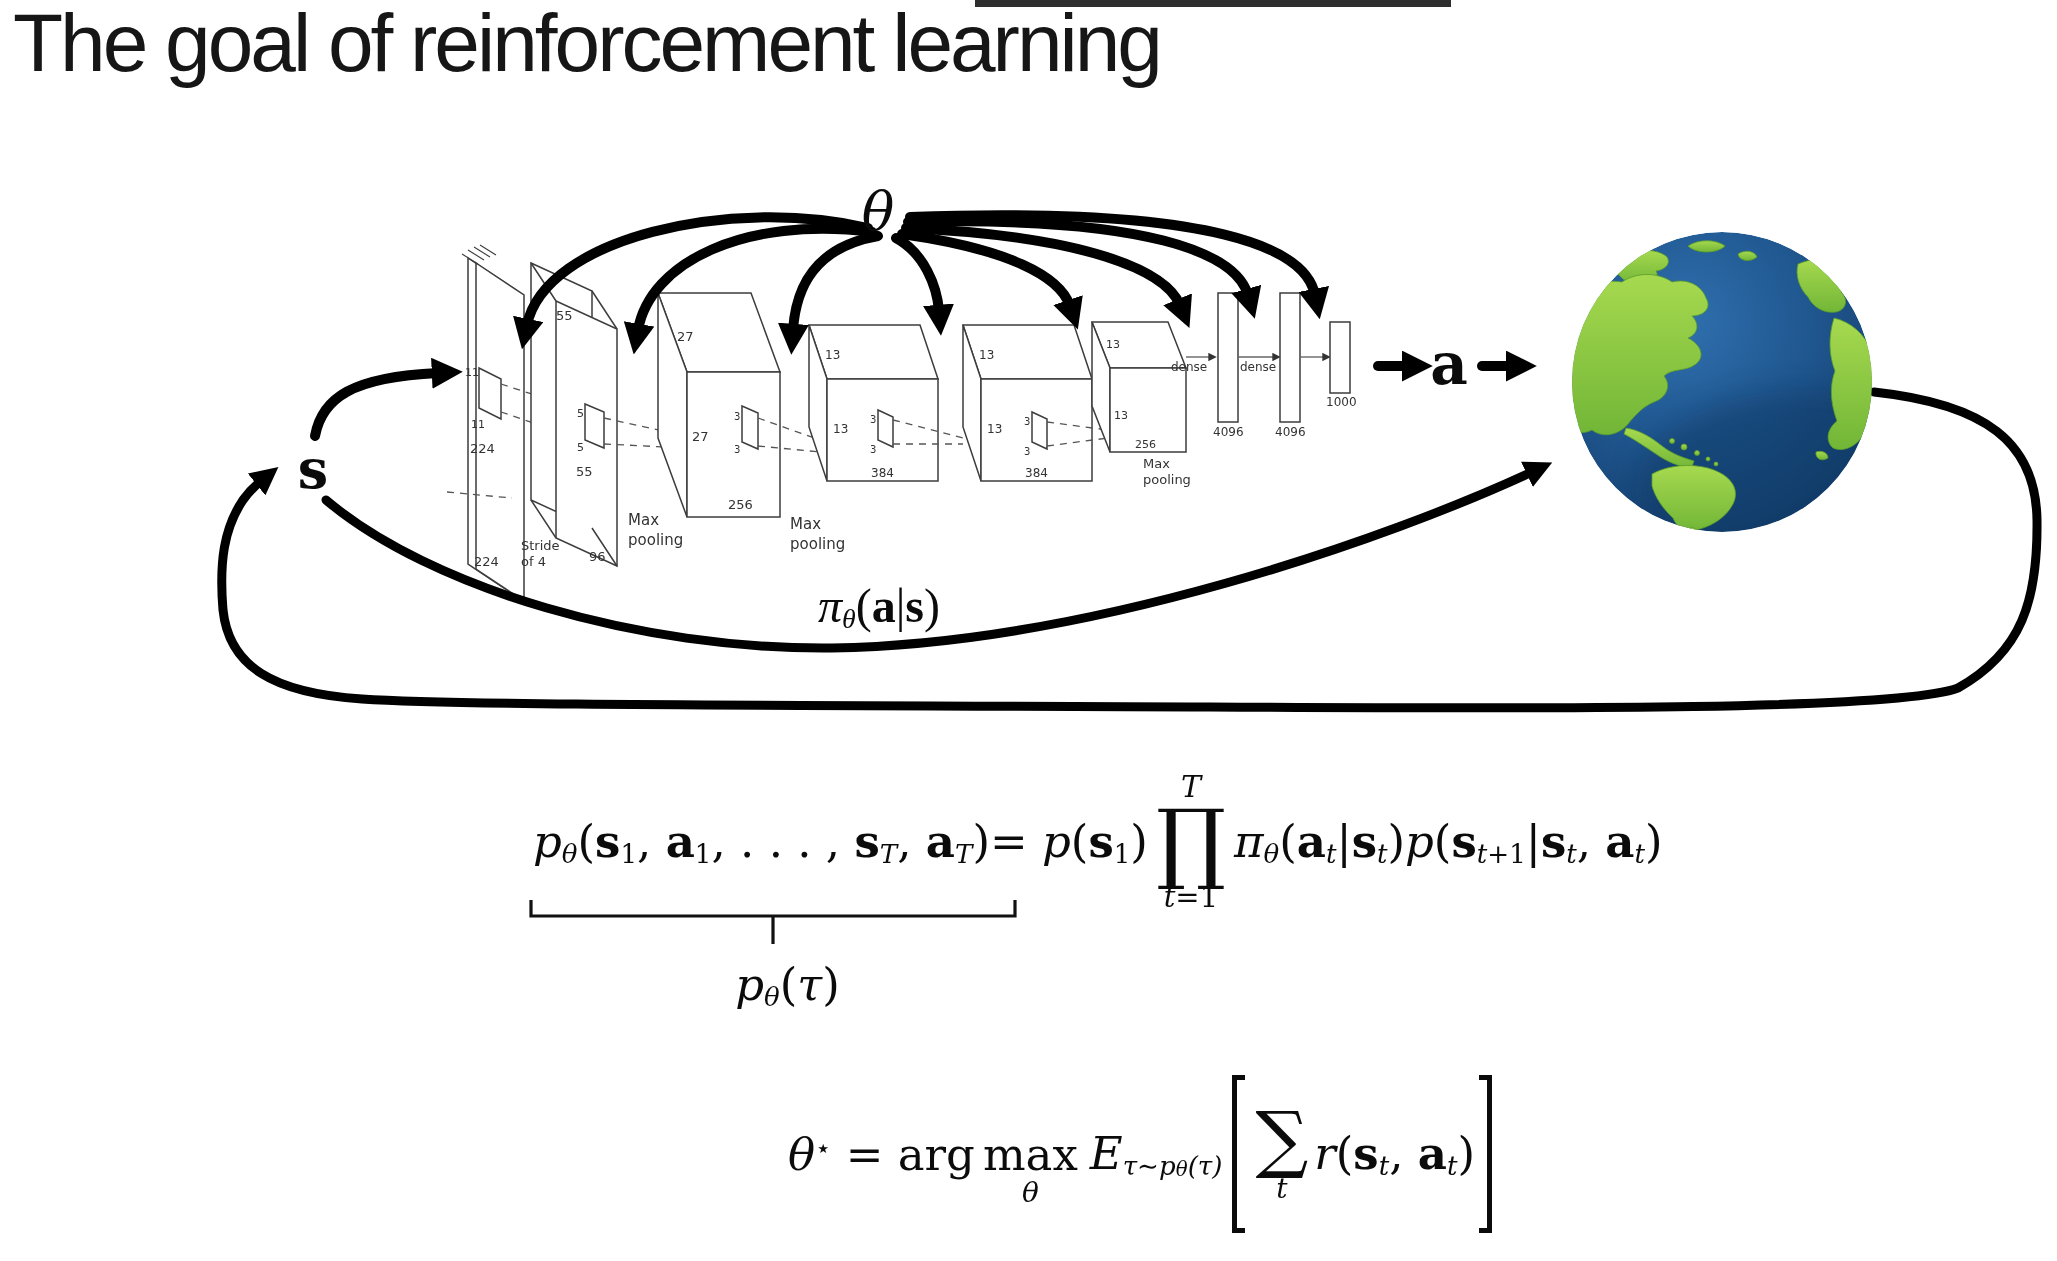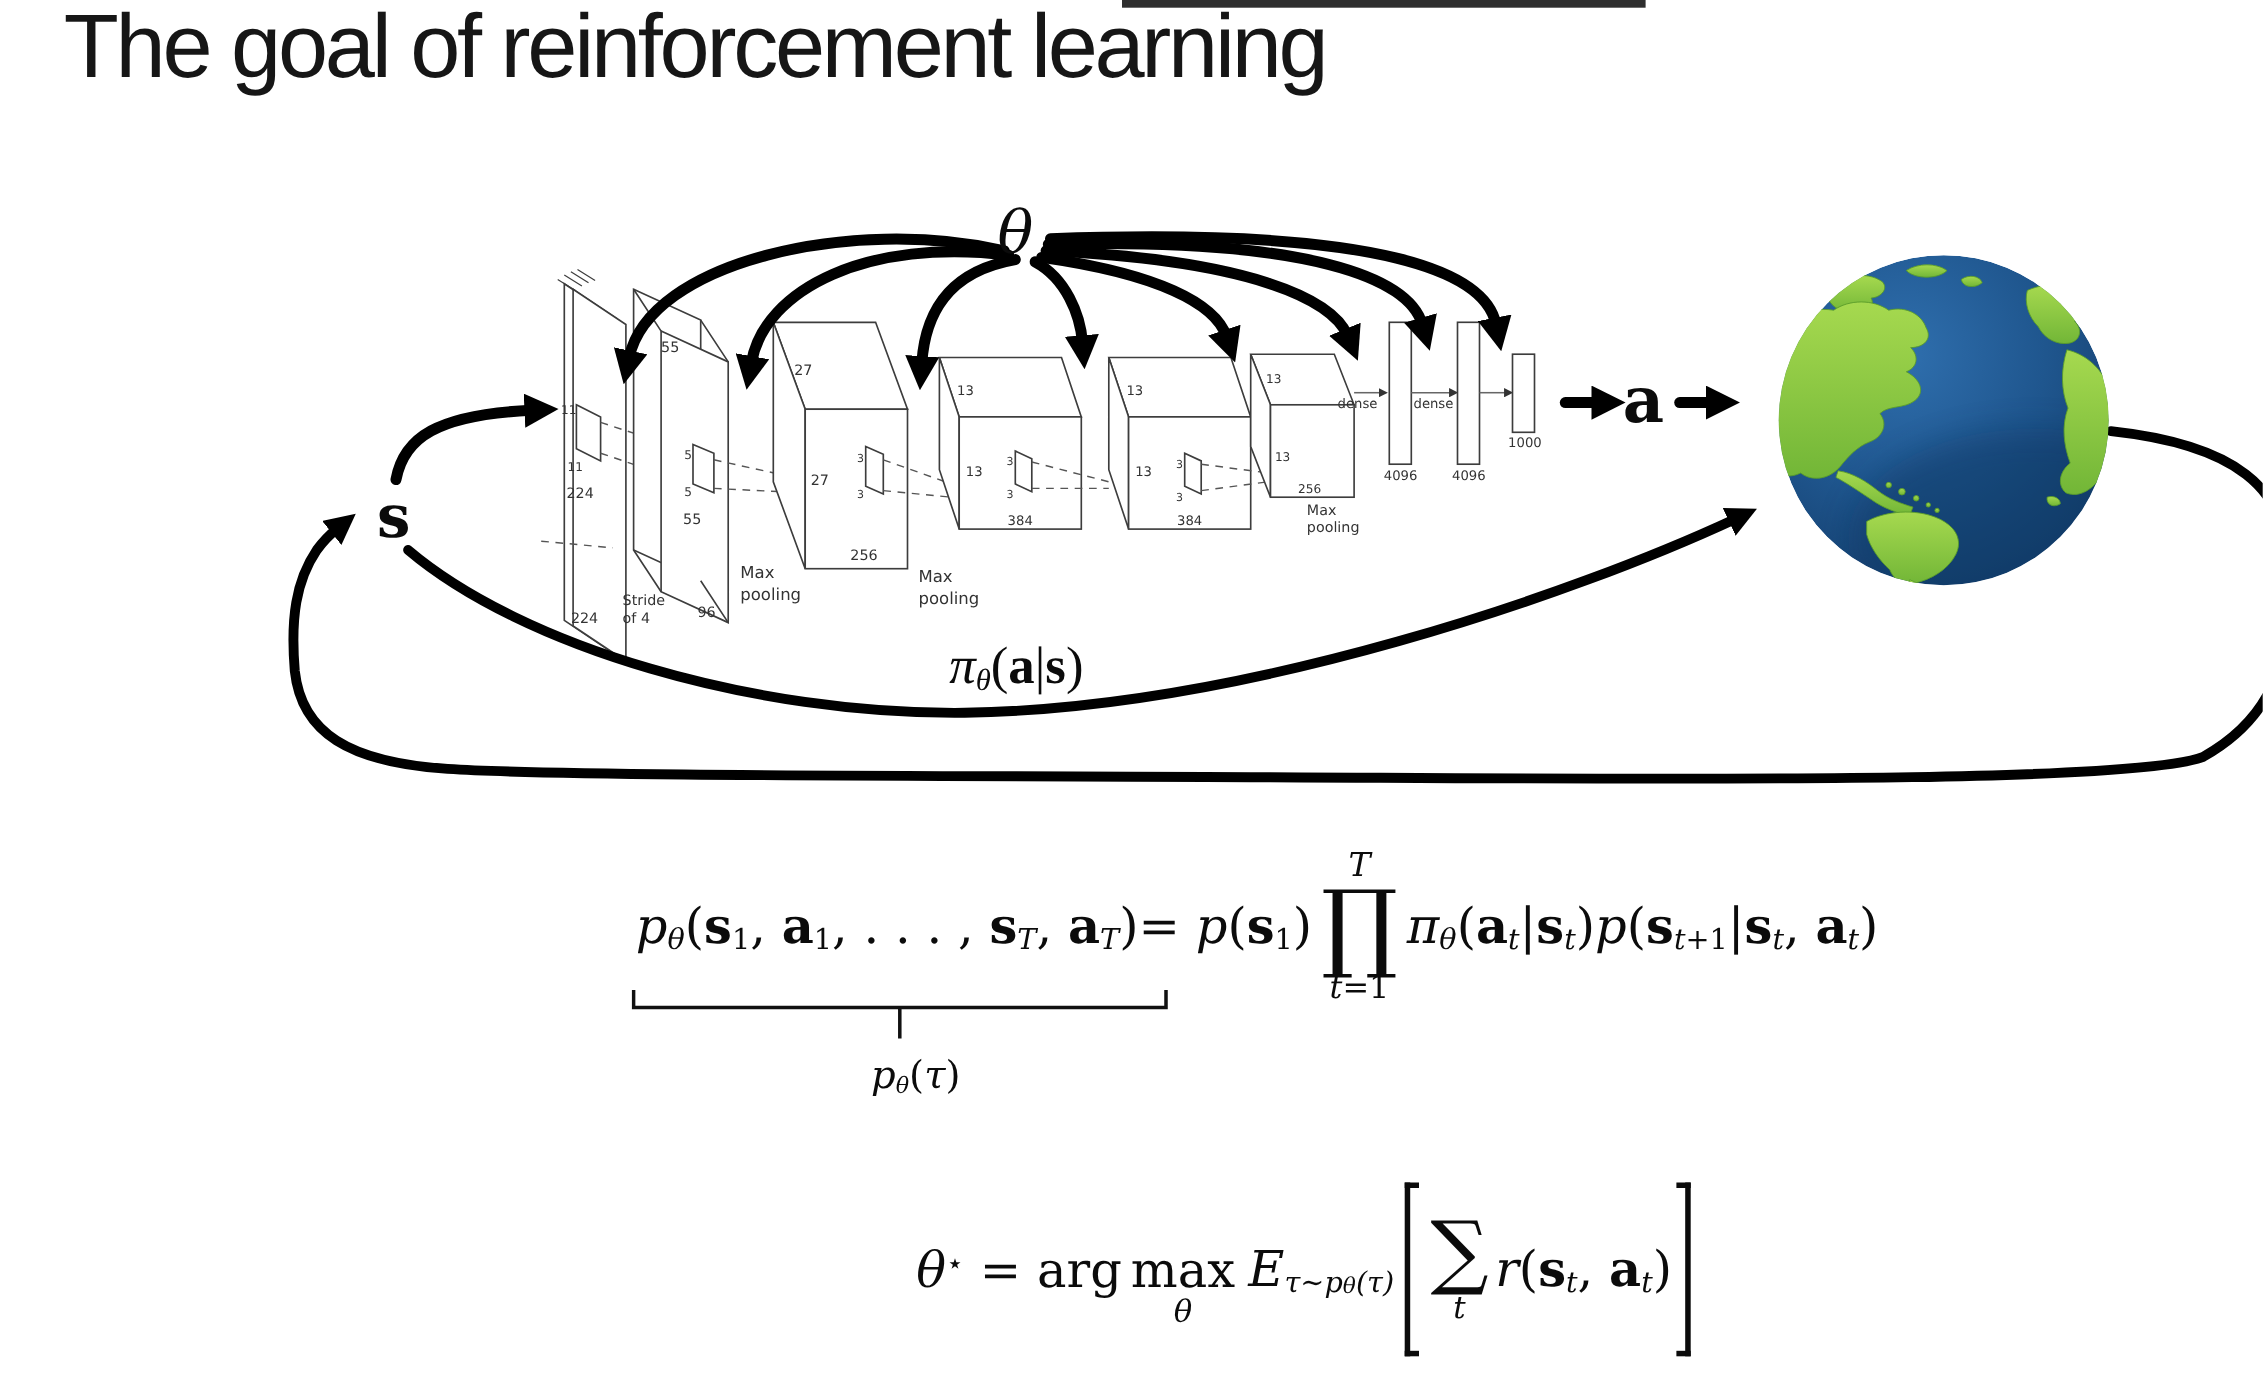--- a/index.html
+++ b/index.html
@@ -1,20 +1,20 @@
 <!DOCTYPE html>
 <html style="--top_bar: #2e2e2e; --ink: #000000; --net_line: #3d3d3d; --ocean: #1d5286; --land: #7ec43f;"><head>
 <meta charset="utf-8">
 <style>
   html,body { margin:0; padding:0; }
   body {
     width:2057px; height:1261px; position:relative; overflow:hidden;
     background:#ffffff; font-family:"Liberation Sans", sans-serif;
   }
-  .slide { position:absolute; inset:0;margin-left:45px; }
+  .slide { position:absolute; inset:0; }
 
   
   .title {
     position:absolute; left:13px; top:-4px; margin:0;
     font-family:"Liberation Sans", sans-serif;
     font-weight:300; font-size:82px; letter-spacing:-3px; color:#161616;
     white-space:nowrap;
   }
   .topbar {
     position:absolute; left:975px; top:0; width:476px; height:7px;
@@ -37,21 +37,21 @@
   .policy   { position:absolute; left:818px;  top:578px; font-size:48px;font-family:Liberation Serif, serif; }
   .dynamics { position:absolute; left:1612px; top:534px; font-size:46px; }
 
   .f1 { position:absolute; left:533px; top:772px; display:flex; align-items:center; font-size:45px; }
   .prod { display:inline-flex; flex-direction:column; align-items:center; line-height:1; margin:0 8px; }
   .ptop { font-size:30px; font-style:italic; }
   .psym { font-size:88px; line-height:.92; }
   .pbot { font-size:29px; }
 
   .ubrace { position:absolute; left:529px; top:896px; }
-  .ftau { position:absolute; left:700px; top:958px; width:175px; text-align:center; font-size:35px; }
+  .ftau { position:absolute; left:700px; top:958px; width:175px; text-align:center; font-size:45px; }
 
   .f2 { position:absolute; left:788px; top:1075px; display:flex; align-items:center; font-size:45px; }
   .opmax { display:inline-flex; flex-direction:column; align-items:center; line-height:1;
            margin:0 12px 0 8px; transform:translateY(15px); }
   .opline { font-size:45px; }
   .opunder{ font-size:28px; font-style:italic; margin-top:2px; }
   .lbr,.rbr { width:13px; height:158px; box-sizing:border-box; }
   .lbr { border-left:5px solid #0b0b0b; border-top:5px solid #0b0b0b; border-bottom:5px solid #0b0b0b; margin:0 4px 0 10px; }
   .rbr { border-right:5px solid #0b0b0b; border-top:5px solid #0b0b0b; border-bottom:5px solid #0b0b0b; margin-left:4px; }
   .sum { display:inline-flex; flex-direction:column; align-items:center; line-height:1; margin:0 6px; }

